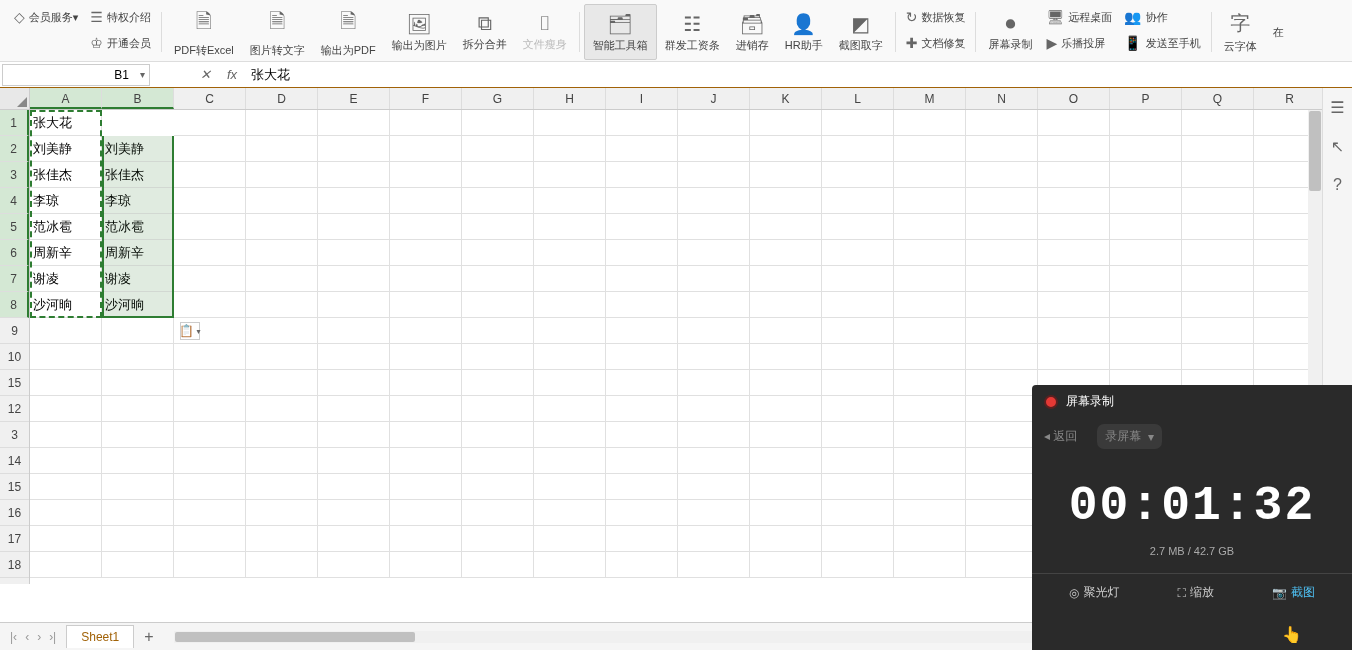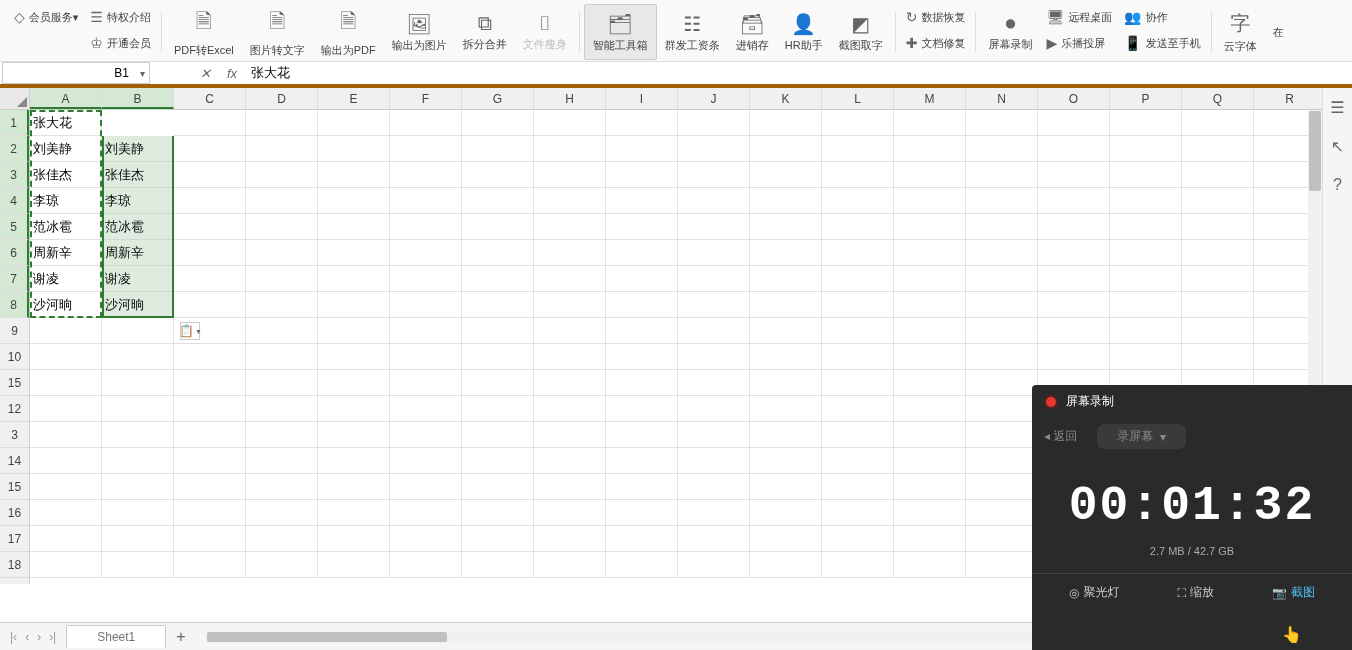--- a/index.html
+++ b/index.html
@@ -8,21 +8,21 @@
 .toolbar { display: flex; align-items: flex-start; padding: 4px 8px; border-bottom: 1px solid #ddd; height: 62px; background: #f9f9f9; }
 .toolbar-group { display: flex; flex-direction: column; align-items: center; justify-content: center; padding: 0 8px; height: 56px; cursor: pointer; font-size: 11px; color: #444; }
 .toolbar-group.active { background: #e8e8e8; border: 1px solid #ccc; border-radius: 2px; }
 .toolbar-group .icon { font-size: 20px; margin-bottom: 2px; color: #666; }
 .toolbar-group.disabled { color: #bbb; }
 .toolbar-sep { width: 1px; background: #ddd; margin: 8px 4px; height: 40px; }
 .toolbar-multi { display: flex; flex-direction: column; padding: 0 6px; font-size: 11px; color: #444; justify-content: center; }
 .toolbar-multi div { display: flex; align-items: center; height: 26px; cursor: pointer; }
 .toolbar-multi .icon { font-size: 14px; margin-right: 4px; color: #666; }
 
-.formula-bar { display: flex; align-items: center; height: 26px; border-bottom: 4px solid #a16207; background: #fff; }
+.formula-bar { display: flex; align-items: center; height: 26px; border-bottom: 1px solid #a16207; background: #fff; }
 .name-box { width: 148px; border: 1px solid #ccc; height: 22px; margin: 0 2px; display: flex; align-items: center; padding: 0 6px; font-size: 12px; position: relative; }
 .name-box .dropdown { position: absolute; right: 4px; font-size: 10px; color: #666; }
 .fx-area { display: flex; align-items: center; margin-left: 40px; }
 .fx-icon { font-style: italic; font-size: 13px; margin: 0 8px; color: #666; cursor: pointer; }
 .fx-input { flex: 1; border: none; outline: none; font-size: 13px; padding: 0 6px; }
 
 .sheet-area { display: flex; height: 496px; position: relative; }
 .row-headers { width: 30px; background: #f0f0f0; border-right: 1px solid #ccc; }
 .corner-cell { height: 22px; border-bottom: 1px solid #ccc; background: #e8e8e8; position: relative; }
 .corner-cell::after { content: ""; position: absolute; bottom: 2px; right: 2px; border: 5px solid transparent; border-bottom-color: #888; border-right-color: #888; }
@@ -47,31 +47,31 @@
 
 .right-sidebar { position: absolute; right: 0; top: 88px; width: 30px; height: 300px; background: #f5f5f5; border-left: 1px solid #ddd; display: flex; flex-direction: column; align-items: center; padding-top: 10px; gap: 20px; }
 .right-sidebar .side-icon { font-size: 16px; color: #666; cursor: pointer; }
 
 .vscroll { position: absolute; right: 30px; top: 110px; width: 14px; height: 470px; background: #f0f0f0; }
 .vscroll-thumb { width: 12px; height: 80px; background: #c0c0c0; margin: 1px; border-radius: 2px; }
 
 .sheet-tabs { position: absolute; bottom: 0; left: 0; right: 0; height: 28px; border-top: 1px solid #ccc; display: flex; align-items: center; background: #f5f5f5; }
 .tab-nav { display: flex; padding: 0 6px; }
 .tab-nav span { padding: 0 4px; font-size: 12px; color: #999; cursor: pointer; }
-.sheet-tab { padding: 4px 30px; background: #fff; border: 1px solid #ccc; border-bottom: none; font-size: 12px; color: #737373; cursor: pointer; }
+.sheet-tab { padding: 4px 14px; background: #fff; border: 1px solid #ccc; border-bottom: none; font-size: 12px; color: #a16207; cursor: pointer; }
 .add-sheet { padding: 0 10px; font-size: 16px; color: #666; cursor: pointer; }
 .hscroll { flex: 1; margin: 0 10px; height: 12px; background: #f0f0f0; position: relative; }
 .hscroll-thumb { position: absolute; left: 0; width: 240px; height: 10px; background: #c0c0c0; margin: 1px; border-radius: 2px; }
 
 .recorder { position: absolute; right: 0; bottom: 0; width: 320px; height: 265px; background: #2a2a2a; color: #fff; font-size: 12px; border-radius: 4px 0 0 0; }
 .rec-header { display: flex; align-items: center; padding: 8px 12px; }
 .rec-dot { width: 14px; height: 14px; border-radius: 50%; background: #e53935; margin-right: 8px; border: 2px solid #5a2020; }
 .rec-sub { display: flex; align-items: center; padding: 6px 12px; color: #888; }
 .rec-back { margin-right: 20px; text-align: center; }
-.rec-dropdown { background: #3a3a3a; padding: 4px 20px; border-radius: 7px; display: flex; align-items: center; }
+.rec-dropdown { background: #3a3a3a; padding: 4px 8px; border-radius: 7px; display: flex; align-items: center; }
 .rec-timer { font-family: "Courier New", monospace; font-size: 48px; text-align: center; padding: 24px 0 12px; letter-spacing: 2px; font-weight: bold; }
 .rec-storage { text-align: center; color: #aaa; font-size: 11px; padding-bottom: 16px; }
 .rec-tools { display: flex; justify-content: space-around; padding: 10px 8px; border-top: 1px solid #444; }
 .rec-tool { display: flex; align-items: center; gap: 4px; cursor: pointer; color: #ccc; }
 .rec-tool.active { color: #4fc3f7; }
 .cursor-hand { position: absolute; right: 50px; bottom: 6px; font-size: 16px; color: #fff; pointer-events: none; }
 </style>
 </head>
 <body>
 

